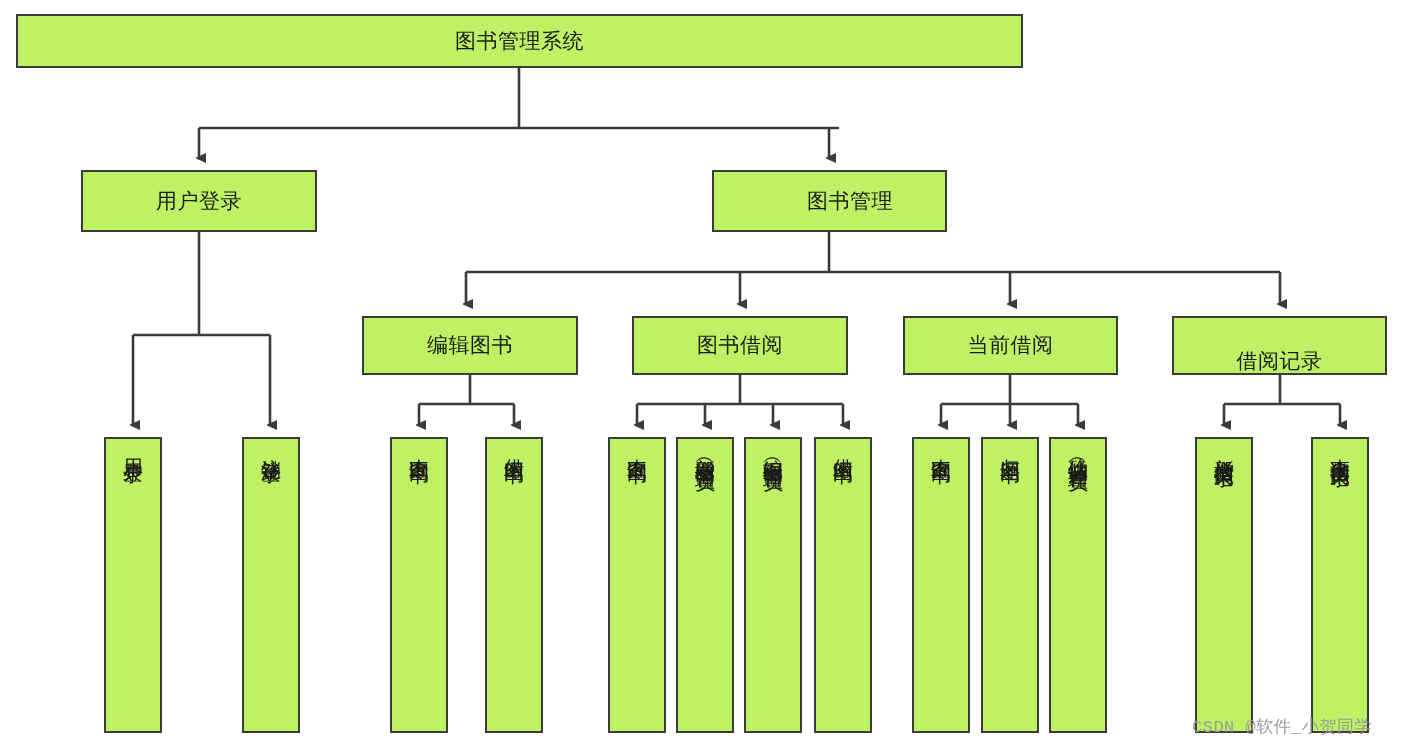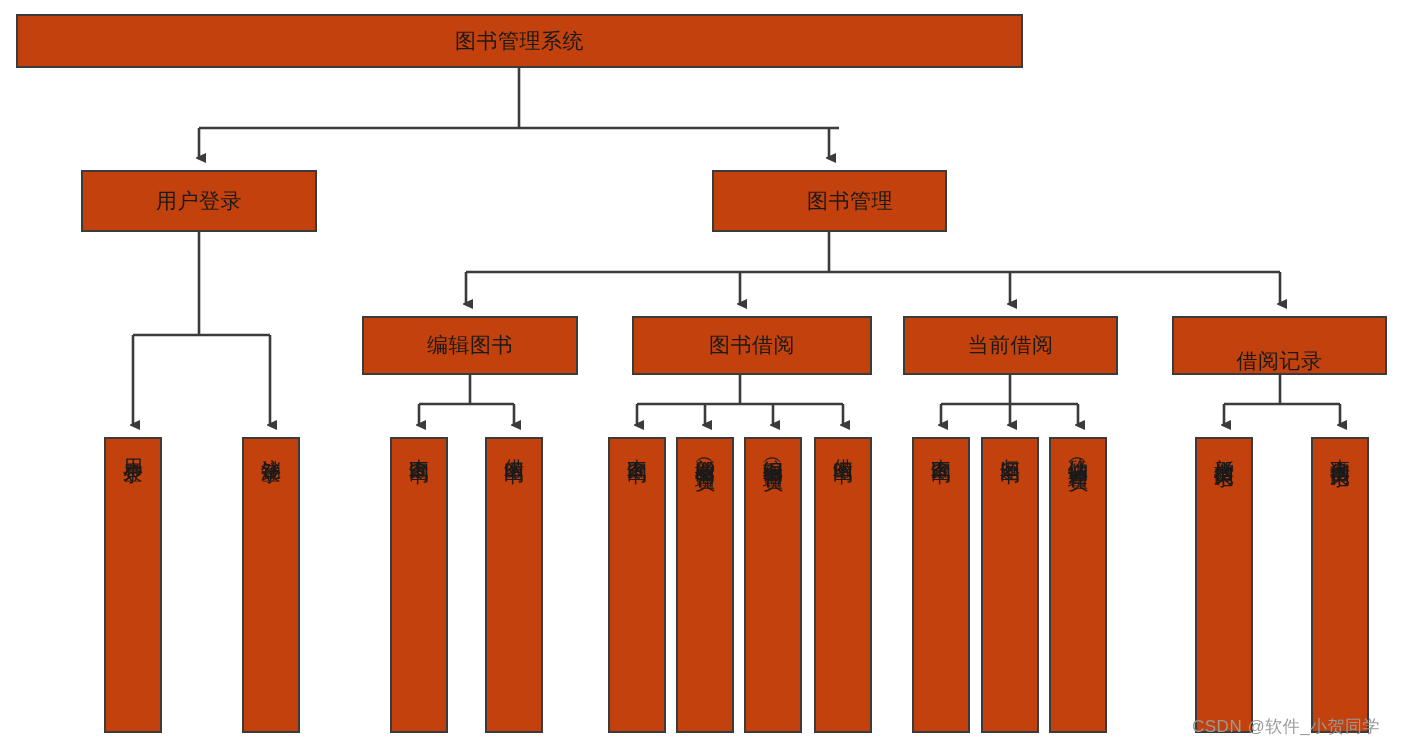--- a/index.html
+++ b/index.html
@@ -22,21 +22,21 @@
     position: absolute;
     left: 0;
     top: 0;
     width: 1405px;
     height: 747px;
     pointer-events: none;
   }
   .node {
     position: absolute;
     box-sizing: border-box;
-    background: #c2410c;
+    background: #bef264;
     border: 2px solid #3b3b3b;
     display: flex;
     align-items: center;
     justify-content: center;
     color: #1a1a1a;
   }
   .node.h {
     
   }
   .node.h .label {
@@ -129,21 +129,21 @@
   <div class="node h" style="left:81px; top:170px; width:236px; height:62px;">
     <span class="label">用户登录</span>
   </div>
   <div class="node h" style="left:712px; top:170px; width:235px; height:62px;padding-left:41px;">
     <span class="label">图书管理</span>
   </div>
 
   <div class="node h" style="left:362px; top:316px; width:216px; height:59px;">
     <span class="label">编辑图书</span>
   </div>
-  <div class="node h" style="left:632px; top:316px; width:240px; height:59px;">
+  <div class="node h" style="left:632px; top:316px; width:216px; height:59px;">
     <span class="label">图书借阅</span>
   </div>
   <div class="node h" style="left:903px; top:316px; width:215px; height:59px;">
     <span class="label">当前借阅</span>
   </div>
   <div class="node h" style="left:1172px; top:316px; width:215px; height:59px;align-items:flex-end;">
     <span class="label">借阅记录</span>
   </div>
 
   <div class="node v" style="left:104px; top:437px; width:58px; height:296px;">
@@ -183,15 +183,15 @@
     <span class="label">确认归还（管理员）</span>
   </div>
 
   <div class="node v" style="left:1195px; top:437px; width:58px; height:296px;">
     <span class="label">新增借阅记录</span>
   </div>
   <div class="node v" style="left:1311px; top:437px; width:58px; height:296px;">
     <span class="label">查询借阅记录</span>
   </div>
 
-  <div class="watermark" style="left:1192px; top:715px;">CSDN @软件_小贺同学</div>
+  <div class="watermark" style="left:1192px; top:715px;font-family:Liberation Mono, monospace;">CSDN @软件_小贺同学</div>
 
 </div>
 
 </body></html>

